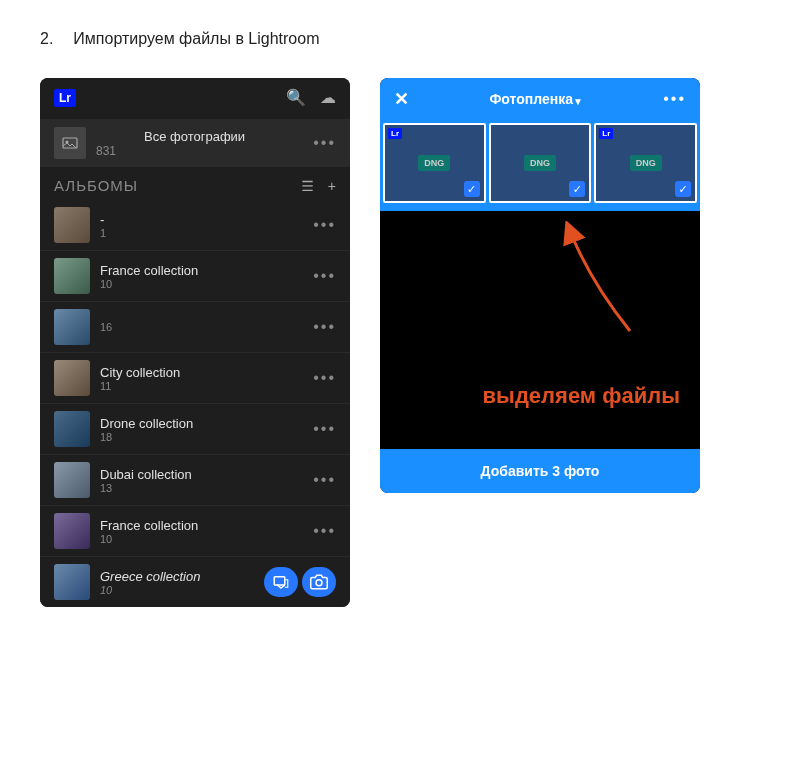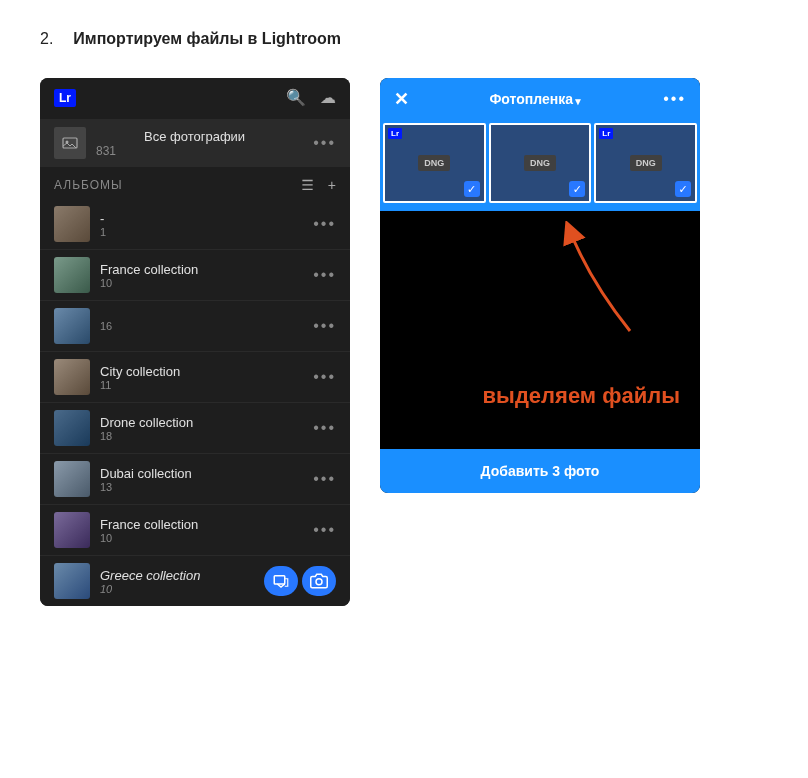--- a/index.html
+++ b/index.html
@@ -17,21 +17,21 @@
       gap: 20px;
       margin-bottom: 30px;
     }
     .step-number {
       font-size: 16px;
       color: #222;
     }
     .step-title {
       font-size: 16px;
       color: #222;
-      font-weight: bold;
+      font-weight: normal;
     }
 
     .screenshots-row {
       display: flex;
       gap: 30px;
       align-items: flex-start;
     }
 
     
     .phone-left {
@@ -107,21 +107,21 @@
 
     .albums-header {
       display: flex;
       align-items: center;
       justify-content: space-between;
       padding: 8px 14px 6px;
       background: #1e1e1e;
     }
     .albums-label {
       color: #888;
-      font-size: 12px;
+      font-size: 15px;
       letter-spacing: 1px;
       text-transform: uppercase;
     }
     .albums-actions {
       display: flex;
       gap: 14px;
     }
     .albums-actions span {
       color: #aaa;
       font-size: 14px;
@@ -257,21 +257,21 @@
       top: 3px;
       left: 3px;
       background: #001aff;
       color: #fff;
       font-size: 8px;
       font-weight: bold;
       padding: 1px 3px;
       border-radius: 1px;
     }
     .photo-dng {
-      background: #404040;
+      background: #0f766e;
       color: #ccc;
       font-size: 9px;
       font-weight: bold;
       padding: 3px 6px;
       border-radius: 2px;
     }
     .photo-check {
       position: absolute;
       bottom: 4px;
       right: 4px;

